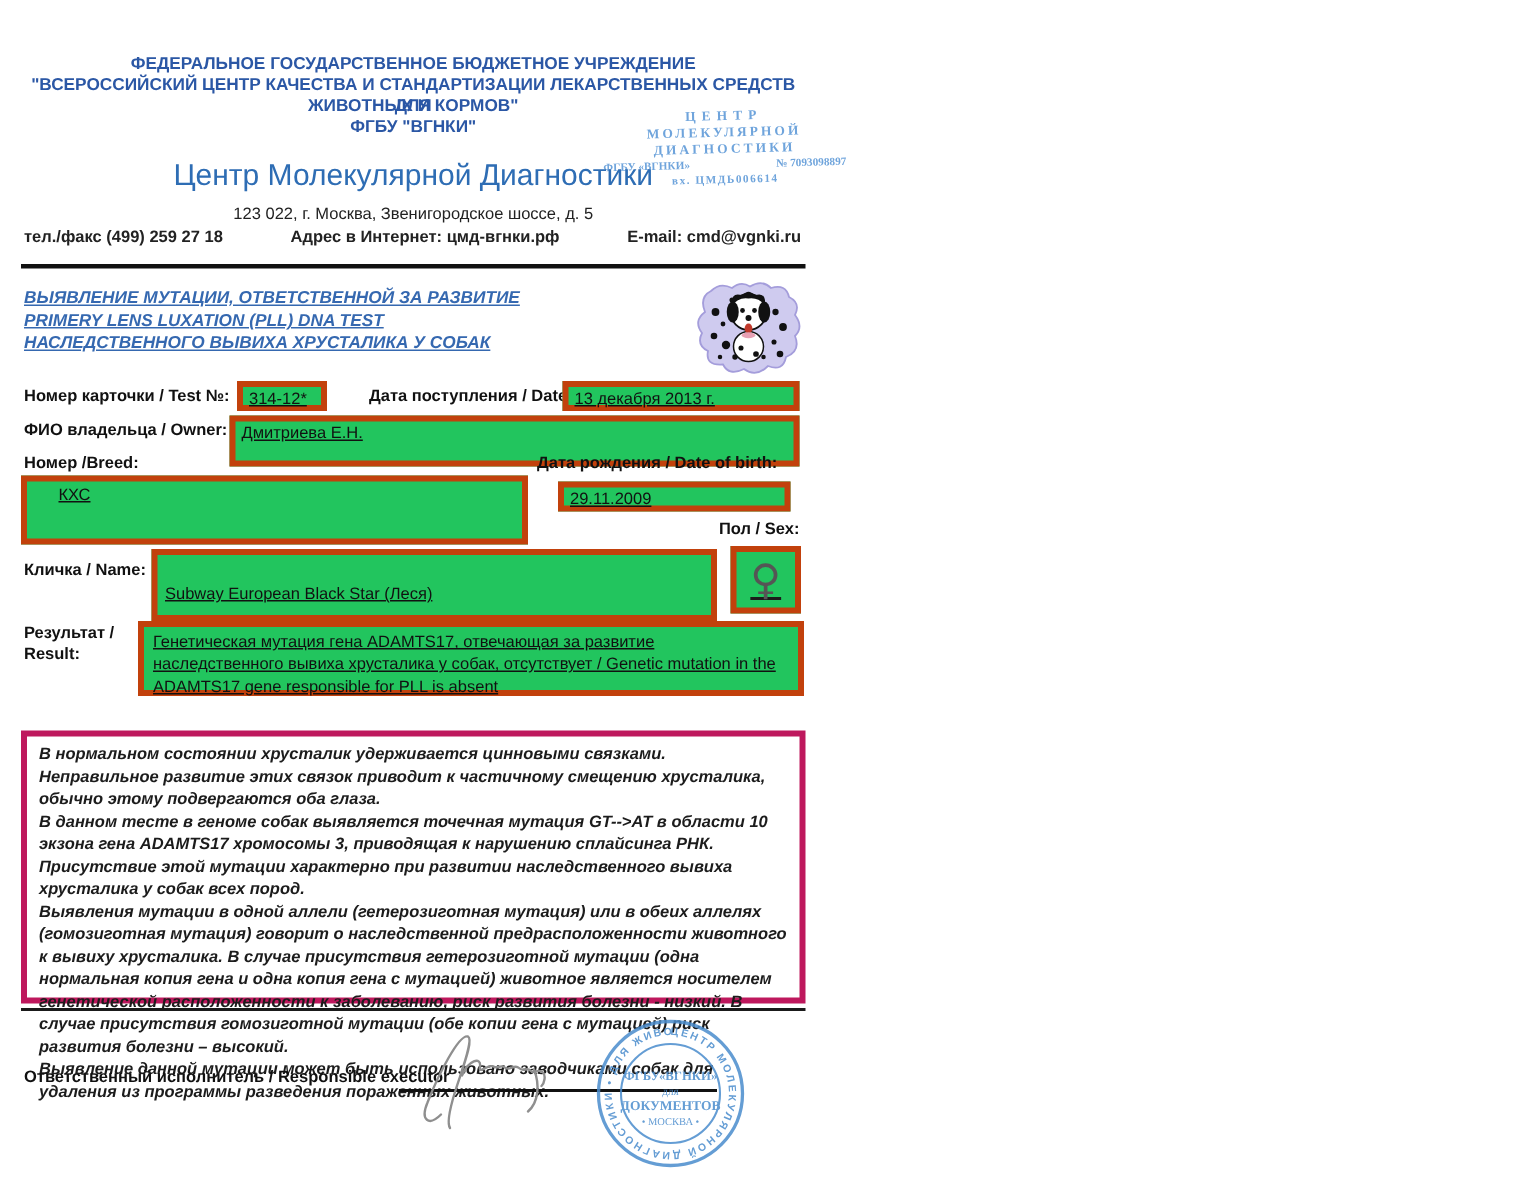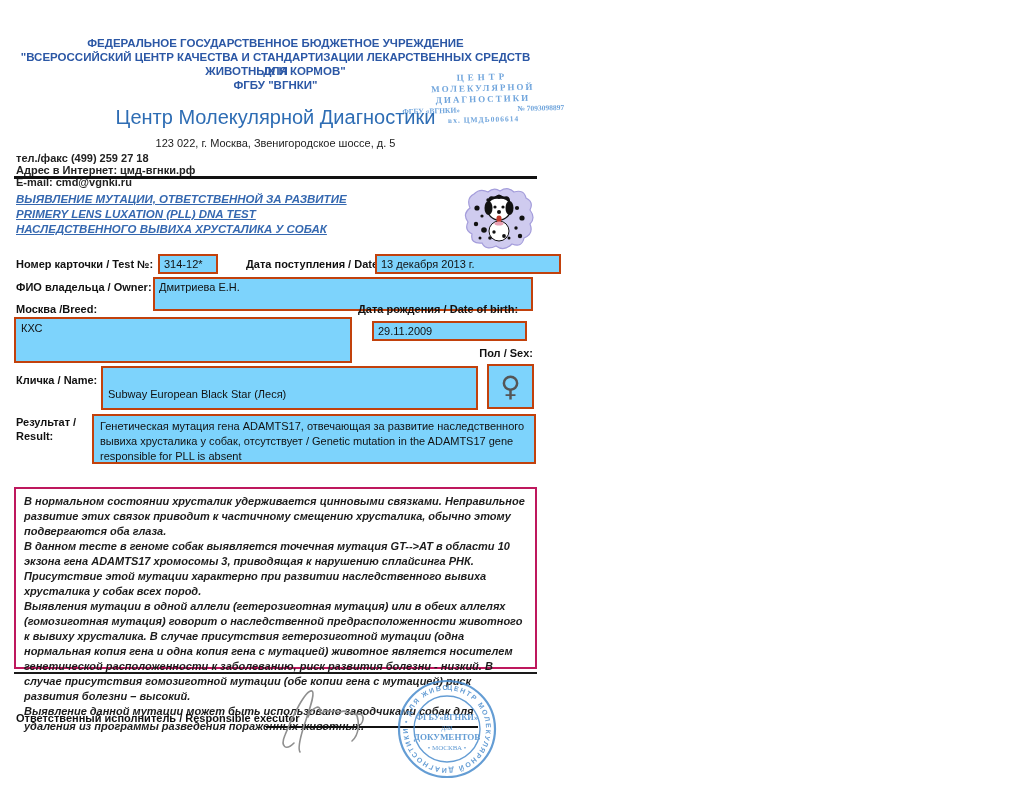--- a/index.html
+++ b/index.html
@@ -25,21 +25,21 @@
     left: 14px; top: 106px; width: 523px; text-align: center;
     font-weight: normal; font-size: 20px; color: #2e6db4;
   }
   .address-line {
     left: 14px; top: 137px; width: 523px; text-align: center;
     font-size: 11px; color: #222;
   }
   .contact-row {
     left: 16px; top: 152px; width: 518px;
     display: flex; justify-content: space-between;
-    font-size: 11px; color: #222; font-weight: bold; flex-direction: column;
+    font-size: 11px; color: #222; font-weight: bold;
   }
 
   
   .entry-stamp {
     left: 398px; top: 72px; width: 170px;
     transform: rotate(-1.5deg);
     color: #5795d6; opacity: 0.85; text-align: center;
     font-family: "Liberation Serif", serif;
   }
   .entry-stamp .big { font-size: 9px; font-weight: bold; letter-spacing: 4px; line-height: 11px; }
@@ -57,50 +57,50 @@
     color: #3568b0; font-weight: bold; font-style: italic;
     font-size: 11.5px; line-height: 15px;
   }
   .test-title div { text-decoration: underline; }
 
   .dog-stamp { left: 462px; top: 186px; }
 
   
   .lbl { font-weight: bold; font-size: 11px; color: #111; white-space: nowrap; }
   .val { font-size: 11px; color: #111; }
-  .box { border: 2px solid #c2410c; background: #7dd3fc; }
+  .box { border: 4px solid #c2410c; background: #22c55e; text-decoration: underline; }
 
   .lbl-card   { left: 16px;  top: 258px; }
   .box-card   { left: 158px; top: 254px; width: 60px;  height: 20px; padding: 2px 4px; }
   .lbl-date   { left: 246px; top: 258px; }
-  .box-date   { left: 375px; top: 254px; width: 186px; height: 20px; padding: 2px 4px; }
+  .box-date   { left: 375px; top: 254px; width: 158px; height: 20px; padding: 2px 4px; }
 
   .lbl-owner  { left: 16px;  top: 281px; }
   .box-owner  { left: 153px; top: 277px; width: 380px; height: 34px; padding: 2px 4px; }
 
   .lbl-breed  { left: 16px;  top: 303px; }
   .lbl-birth  { left: 358px; top: 303px; }
-  .box-breed  { left: 14px;  top: 317px; width: 338px; height: 46px; padding: 3px 5px; }
+  .box-breed  { left: 14px;  top: 317px; width: 338px; height: 46px; padding: 3px 21px; }
   .box-birth  { left: 372px; top: 321px; width: 155px; height: 20px; padding: 2px 4px; }
   .lbl-sex    { left: 363px; top: 347px; width: 170px; text-align: right; }
 
   .lbl-name   { left: 16px;  top: 374px; }
   .box-name   { left: 101px; top: 366px; width: 377px; height: 43px; padding: 20px 5px; }
   .box-sex    { left: 487px; top: 364px; width: 47px;  height: 45px;
                 display: flex; align-items: center; justify-content: center; }
   .sex-glyph  { font-size: 28px; color: #555; font-family: "DejaVu Sans", sans-serif; line-height: 1; }
 
   .lbl-result { left: 16px; top: 415px; width: 72px; line-height: 14px; white-space: normal; }
   .box-result { left: 92px; top: 414px; width: 444px; height: 50px; padding: 3px 6px;
                 font-size: 11px; line-height: 15px; color: #111; }
 
   
   .desc-box {
     left: 14px; top: 487px; width: 523px; height: 182px;
-    border: 2px solid #be185d; padding: 5px 8px;
+    border: 4px solid #be185d; padding: 5px 8px;
     font-style: italic; font-weight: 600;
     font-size: 11px; line-height: 15px; color: #1c1c1c;
   }
 
   
   .lbl-exec  { left: 16px; top: 712px; }
   .sig-rule  { left: 266px; top: 726px; width: 212px; height: 2px; background: #111; }
   .signature { left: 272px; top: 681px; }
   .round-stamp { left: 396px; top: 678px; opacity: 0.85; }
 </style>
@@ -172,21 +172,21 @@
   </div>
 
   <div class="abs lbl lbl-card">Номер карточки / Test №:</div>
   <div class="abs box box-card val">314-12*</div>
   <div class="abs lbl lbl-date">Дата поступления / Date:</div>
   <div class="abs box box-date val">13 декабря 2013 г.</div>
 
   <div class="abs lbl lbl-owner">ФИО владельца / Owner:</div>
   <div class="abs box box-owner val">Дмитриева Е.Н.</div>
 
-  <div class="abs lbl lbl-breed">Москва /Breed:</div>
+  <div class="abs lbl lbl-breed">Номер /Breed:</div>
   <div class="abs lbl lbl-birth">Дата рождения / Date of birth:</div>
   <div class="abs box box-breed val">КХС</div>
   <div class="abs box box-birth val">29.11.2009</div>
   <div class="abs lbl lbl-sex">Пол / Sex:</div>
 
   <div class="abs lbl lbl-name">Кличка / Name:</div>
   <div class="abs box box-name val">Subway European Black Star (Леся)</div>
   <div class="abs box box-sex">
     <span class="sex-glyph">♀</span>
   </div>

